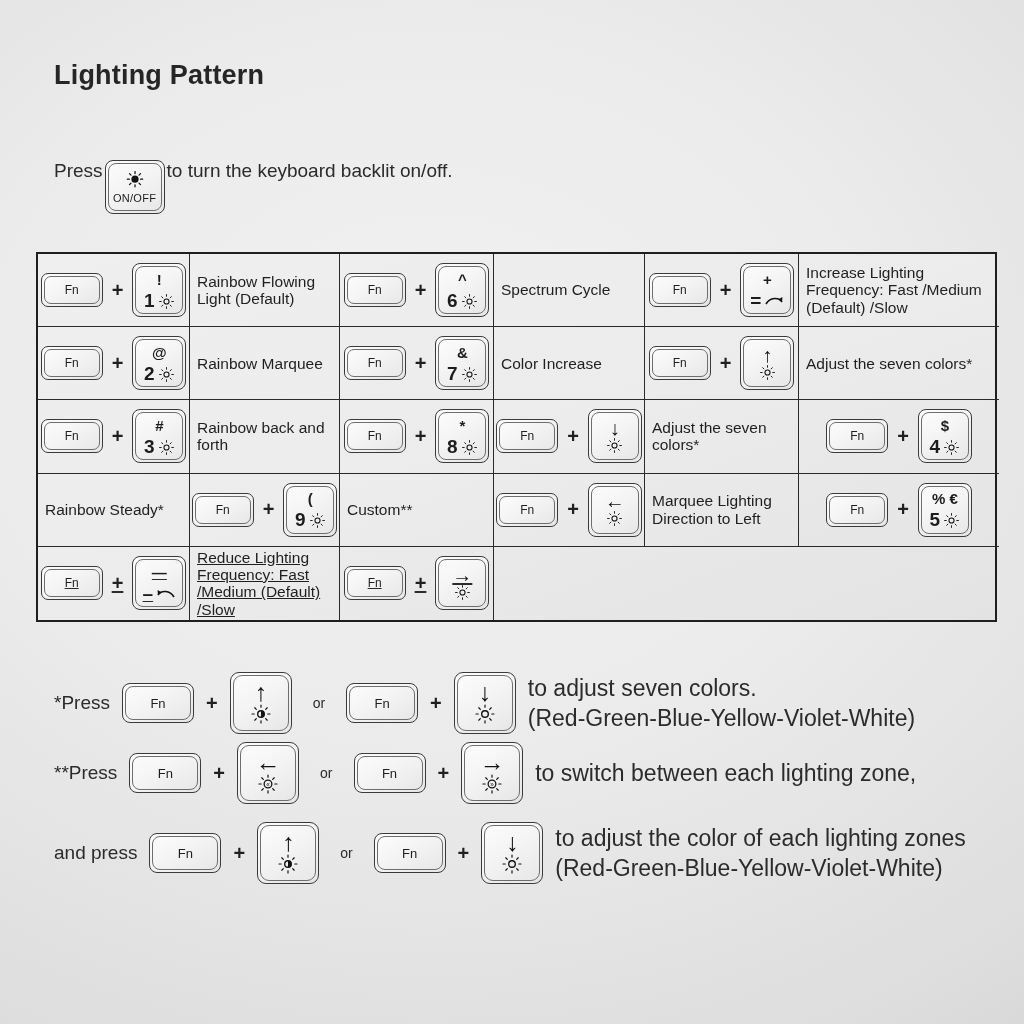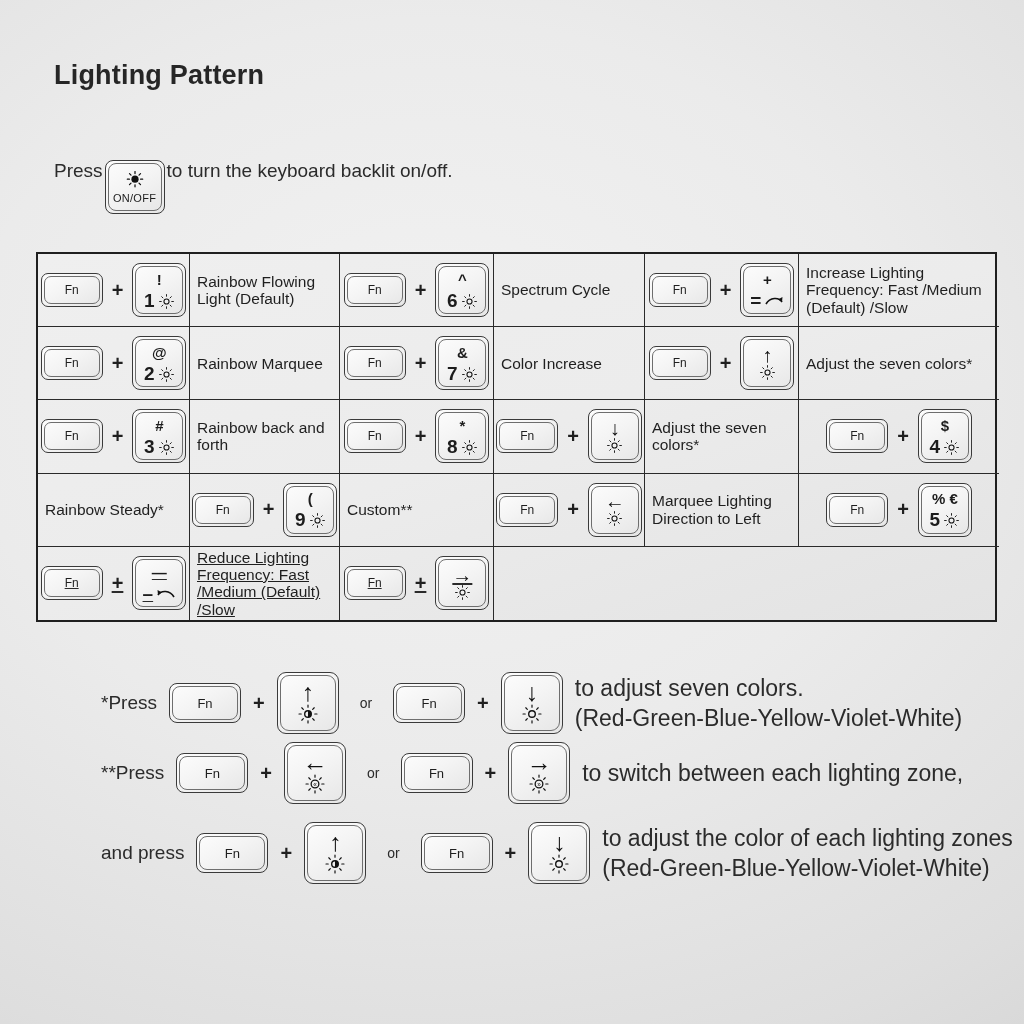--- a/index.html
+++ b/index.html
@@ -80,21 +80,21 @@
     box-sizing:border-box;display:flex;align-items:center;
     overflow:hidden;
   }
   .cell.combo{justify-content:center;gap:7px;}
   .cell.desc{padding:4px 7px;font-size:15.5px;line-height:1.12;color:#1f1f1f;}
   .grid .cell:nth-child(6n){border-right:none;}
   .grid .cell:nth-child(n+25){border-bottom:none;text-decoration:underline;}
 
   
   .notes{position:absolute;left:54px;top:672px;width:960px;}
-  .note-row{display:flex;align-items:center;margin-bottom:8px;margin-left:47px;}
+  .note-row{display:flex;align-items:center;margin-bottom:8px;}
   .note-lbl{font-size:19px;color:#2b2b2b;white-space:nowrap;}
   .note-or{font-size:14px;color:#2b2b2b;padding:0 9px;}
   .note-txt{font-size:23px;color:#2b2b2b;line-height:1.32;white-space:nowrap;}
   .note-combo{display:flex;align-items:center;gap:10px;padding:0 12px;}
   .key-fn-lg{width:72px;height:40px;border-radius:8px;font-size:13px;}
   .key-sq-lg{width:62px;height:62px;border-radius:9px;}
   .k-arrow-lg{font-size:25px;line-height:22px;}
 
   
   .sun{display:block;}

